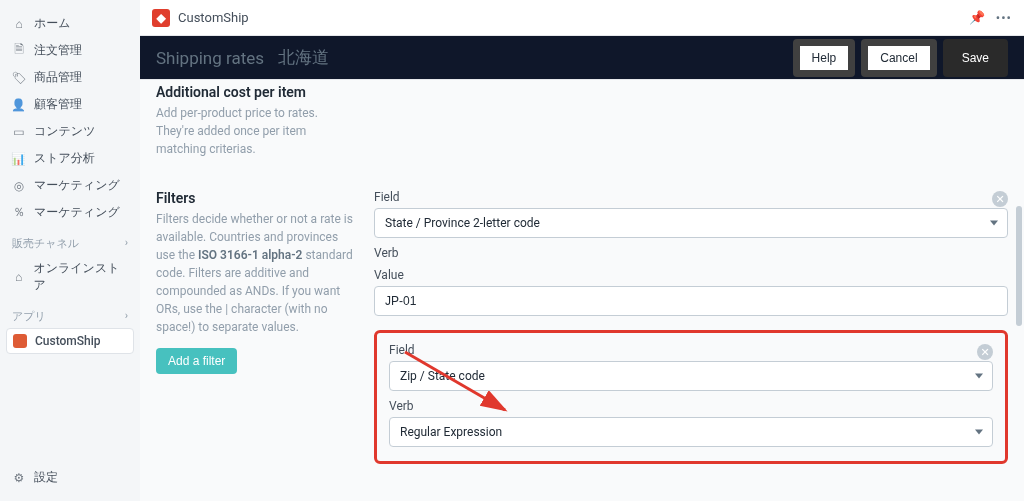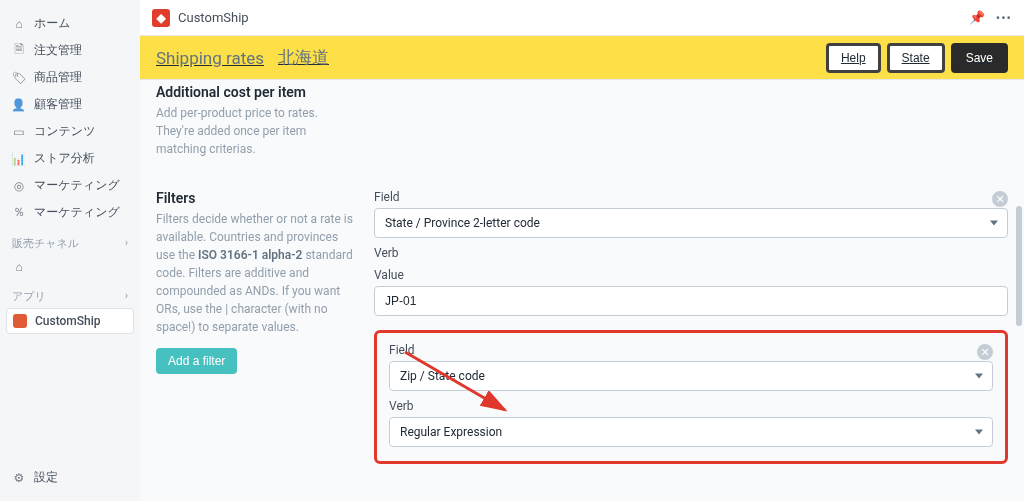--- a/index.html
+++ b/index.html
@@ -20,25 +20,25 @@
     
     .main { flex: 1; display: flex; flex-direction: column; background: #f9fafb; min-width: 0; }
     
     
     .app-header { height: 36px; display: flex; align-items: center; padding: 0 12px; background: #fff; border-bottom: 1px solid #e6e8eb; }
     .app-logo { width: 18px; height: 18px; background: #e03e2d; border-radius: 3px; margin-right: 8px; display: inline-flex; align-items: center; justify-content: center; color: #fff; font-size: 12px; font-weight: bold; }
     .app-title { font-size: 13px; color: #454f5b; }
     .header-right { margin-left: auto; display: flex; align-items: center; gap: 10px; color: #637381; }
     
     
-    .page-header { height: 44px; display: flex; align-items: center; padding: 0 16px; background: #fde047; border-bottom: 1px solid #e6e8eb; text-decoration: underline; }
+    .page-header { height: 44px; display: flex; align-items: center; padding: 0 16px; background: #0f172a; border-bottom: 1px solid #e6e8eb; }
     .page-title { font-size: 17px; color: #637381; font-weight: 400; }
     .page-subtitle { font-size: 17px; color: #637381; margin-left: 14px; font-weight: 400; }
     .page-actions { margin-left: auto; display: flex; gap: 6px; }
-    .btn { padding: 5px 12px; font-size: 12px; border: 3px solid #404040; border-radius: 4px; background: #fff; cursor: pointer; color: #212b36; }
+    .btn { padding: 5px 12px; font-size: 12px; border: 7px solid #404040; border-radius: 4px; background: #fff; cursor: pointer; color: #212b36; }
     .btn.primary { background: #2a2a2a; color: #fff; border-color: #2a2a2a; }
     
     
     .content { flex: 1; overflow-y: auto; padding: 0 16px 20px; position: relative; }
     .section { display: flex; gap: 18px; padding: 16px 0; }
     .section-left { width: 200px; flex-shrink: 0; }
     .section-title { font-size: 14px; font-weight: 600; color: #212b36; margin-bottom: 4px; }
     .section-desc { font-size: 12px; color: #919eab; line-height: 1.5; }
     .section-desc b { color: #637381; font-weight: 600; }
     .pill-btn { display: inline-block; margin-top: 12px; padding: 6px 12px; background: #47c1bf; color: #fff; border: none; border-radius: 4px; font-size: 12px; cursor: pointer; }
@@ -107,20 +107,21 @@
       </li>
     </ul>
 
     <div class="nav-section-title">
       <span>販売チャネル</span>
       <span>›</span>
     </div>
     <ul class="nav-list">
       <li class="nav-item">
         <span class="icon">⌂</span>
+        <span>オンラインストア</span>
       </li>
     </ul>
 
     <div class="nav-section-title">
       <span>アプリ</span>
       <span>›</span>
     </div>
     <ul class="nav-list">
       <li class="nav-item active">
         <span class="nav-app-icon"></span>
@@ -146,21 +147,21 @@
         <span style="cursor:pointer;font-size:13px;">📌</span>
         <span style="cursor:pointer;letter-spacing:1px;">•••</span>
       </div>
     </div>
 
     <div class="page-header">
       <span class="page-title">Shipping rates</span>
       <span class="page-subtitle">北海道</span>
       <div class="page-actions">
         <button class="btn">Help</button>
-        <button class="btn">State</button>
+        <button class="btn">Cancel</button>
         <button class="btn primary">Save</button>
       </div>
     </div>
 
     <div class="content">
 
       <div class="section" style="padding-top:4px;">
         <div class="section-left">
           <div class="section-title">Additional cost per item</div>
           <div class="section-desc">Add per-product price to rates. They're added once per item matching criterias.</div>

